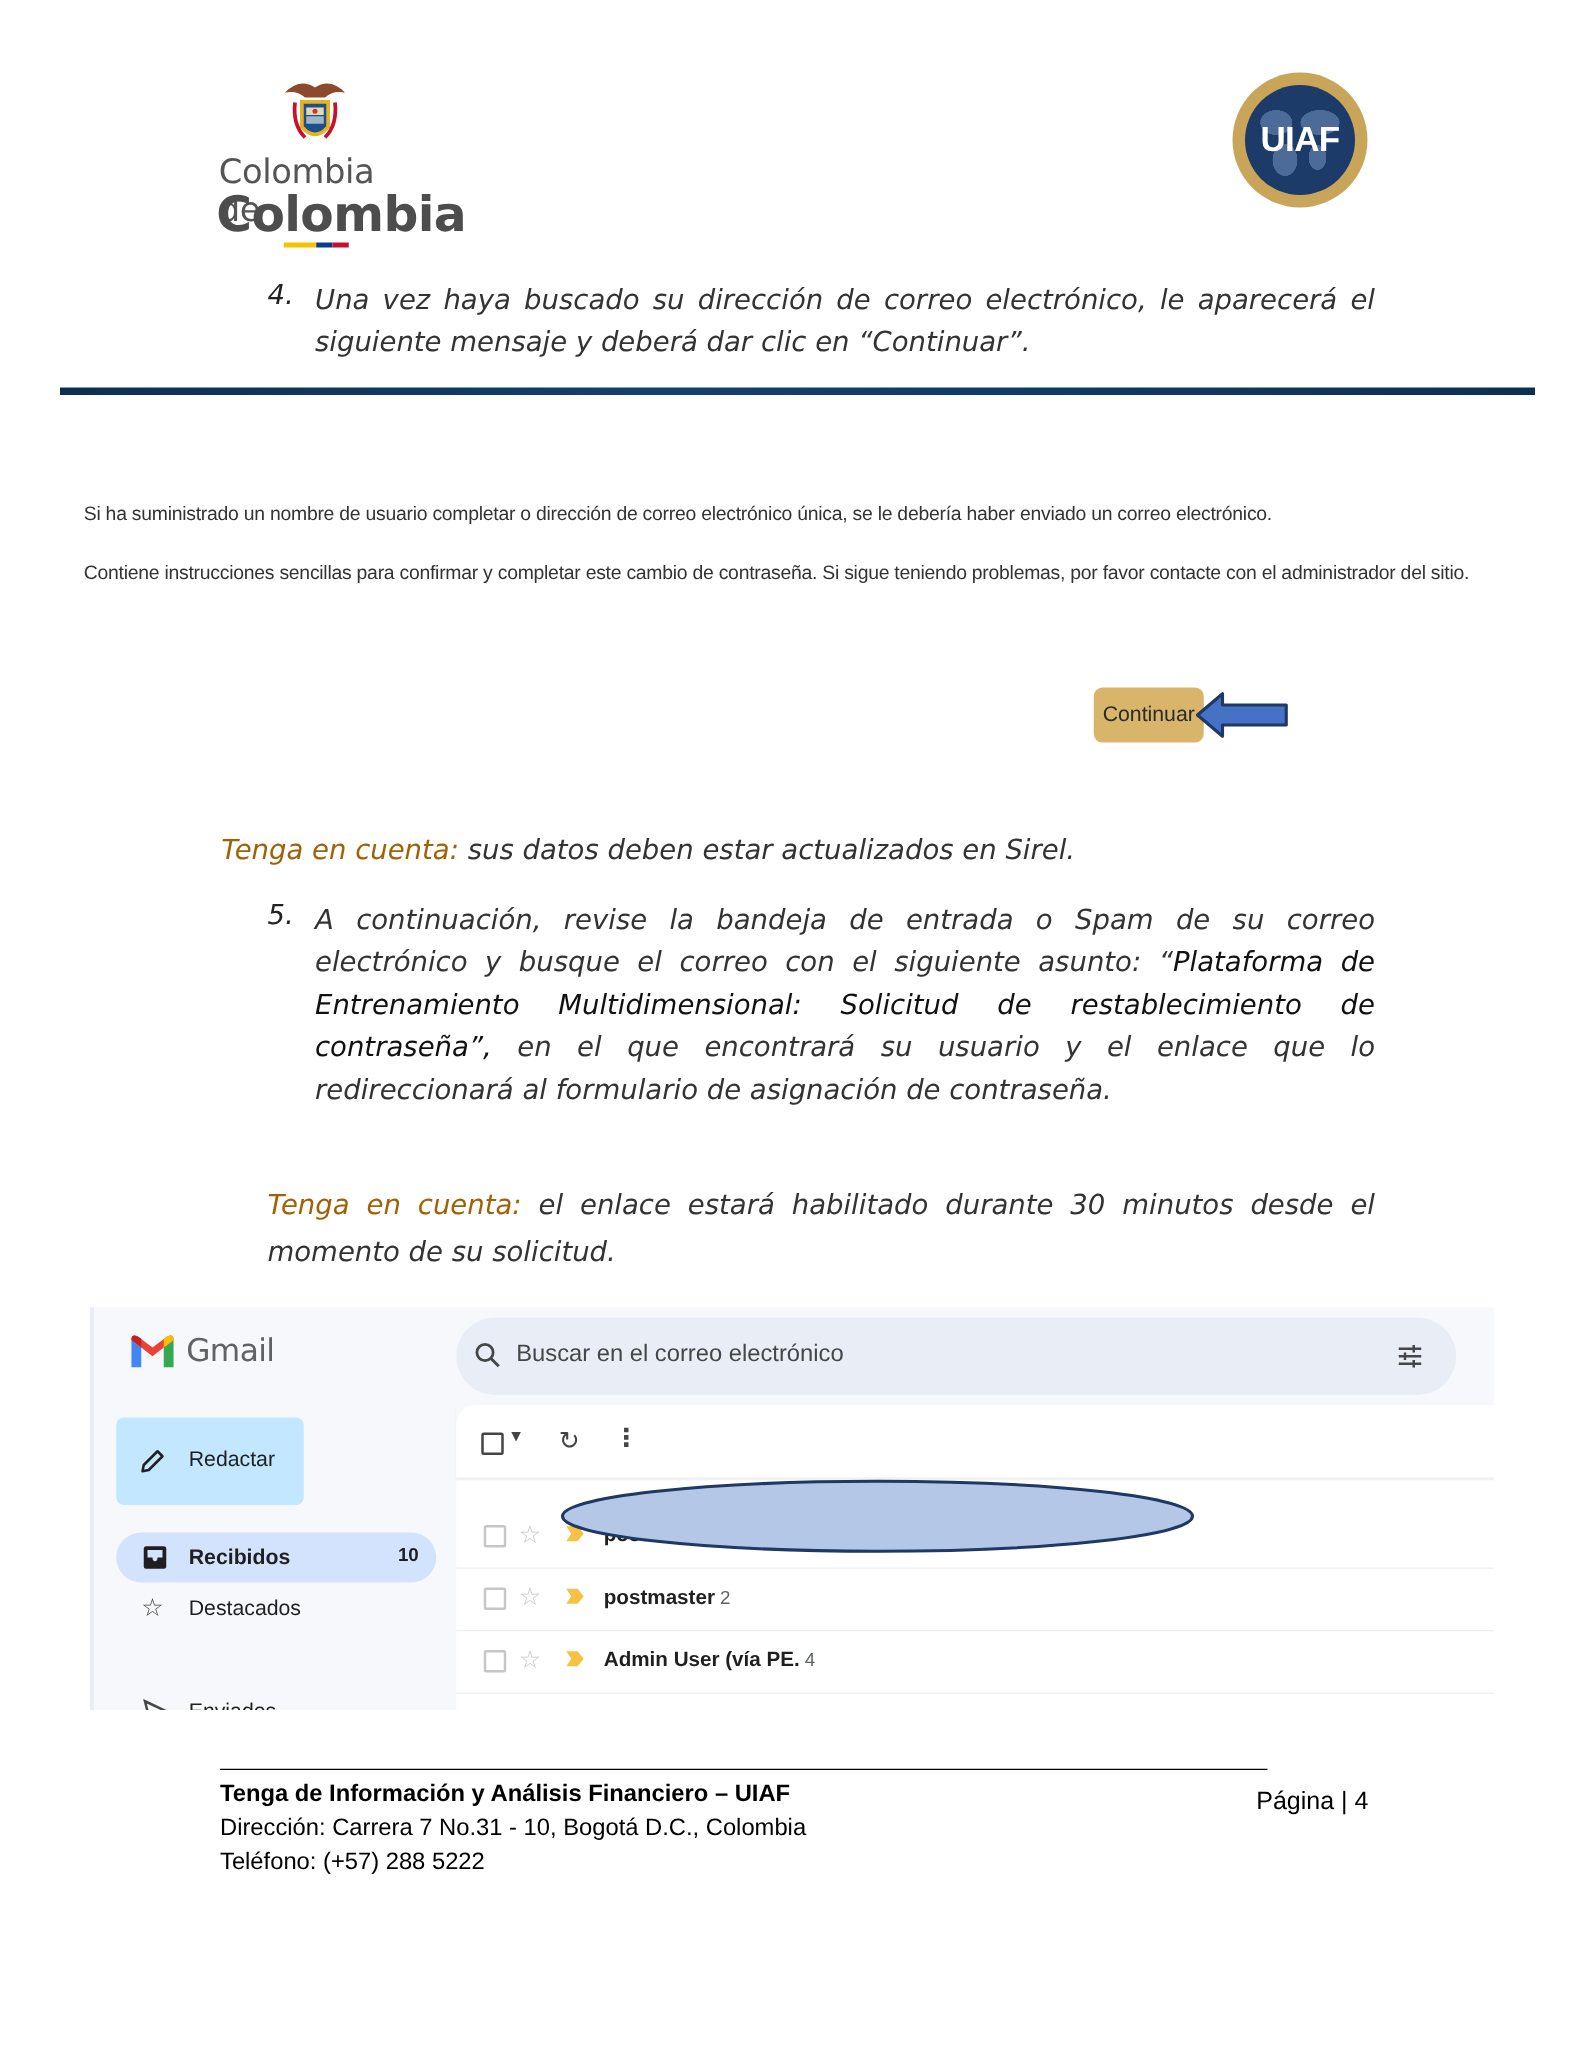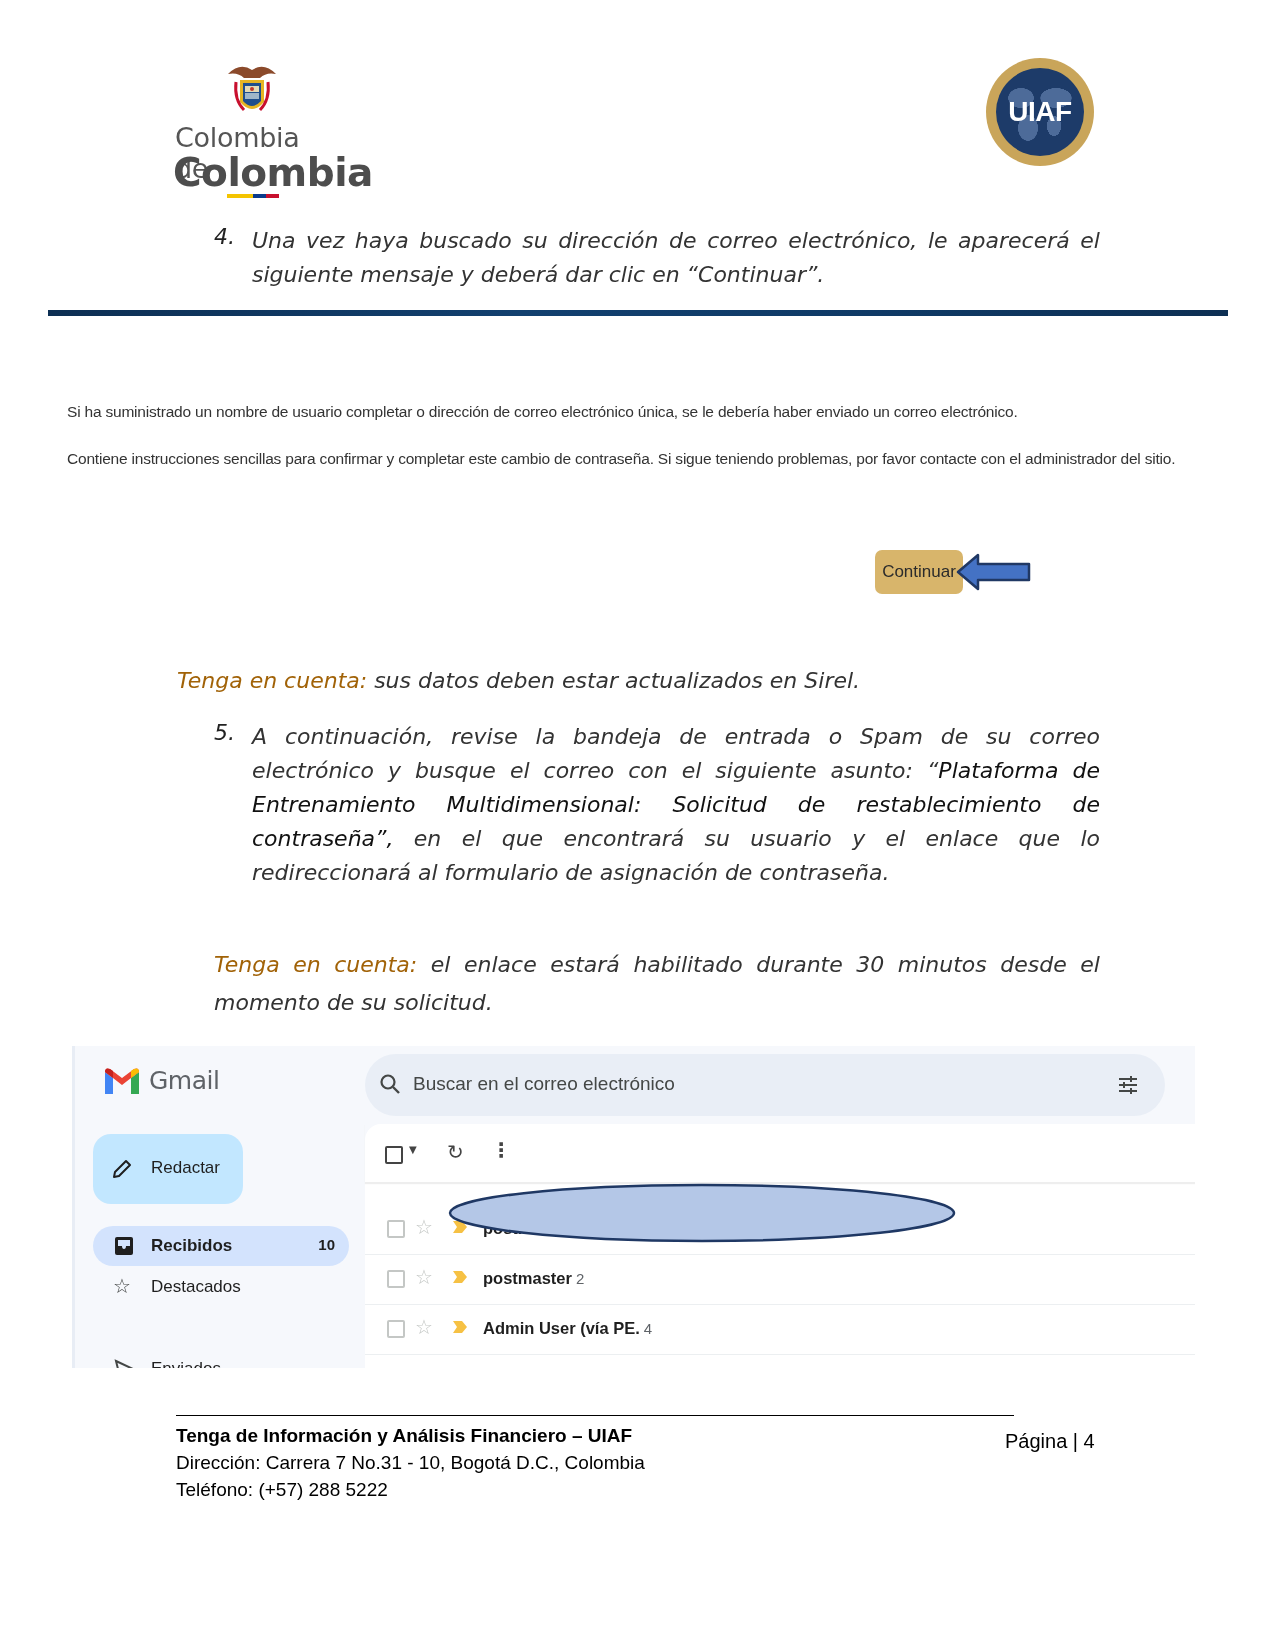--- a/index.html
+++ b/index.html
@@ -37,21 +37,21 @@
 
   .note { font-family:"DejaVu Sans", sans-serif; font-size:22px; font-style:italic; font-weight:300; color:#333; }
   .note b { font-weight:normal; color:#a16207; }
 
   
   .gmail { left:72px; top:1046px; width:1120px; height:322px; background:#f6f8fc; overflow:hidden; border-left:3px solid #e8edf5; }
   .gm-logo { position:absolute; left:30px; top:20px; display:flex; align-items:center; }
   .gm-logo-text { font-family:"DejaVu Sans", sans-serif; font-size:25px; color:#5f6368; margin-left:10px; letter-spacing:-0.5px; }
   .gm-search { position:absolute; left:290px; top:8px; width:800px; height:62px; background:#e9eef6; border-radius:31px; }
   .gm-search-text { position:absolute; left:48px; top:19px; font-family:"Liberation Sans", sans-serif; font-size:19px; color:#444746; }
-  .gm-compose { position:absolute; left:18px; top:88px; width:150px; height:70px; background:#c2e7ff; border-radius:18px; }
+  .gm-compose { position:absolute; left:18px; top:88px; width:150px; height:70px; background:#c2e7ff; border-radius:6px; }
   .gm-compose-label { position:absolute; left:58px; top:24px; font-family:"Liberation Sans", sans-serif; font-size:17px; color:#1f1f1f; }
   .gm-nav { position:absolute; left:18px; width:256px; height:40px; border-radius:20px; font-family:"Liberation Sans", sans-serif; font-size:17px; color:#1f1f1f; }
   .gm-nav.active { background:#d3e3fd; font-weight:bold; }
   .gm-nav .ico { position:absolute; left:20px; top:9px; width:22px; height:22px; }
   .gm-nav .lbl { position:absolute; left:58px; top:10px; }
   .gm-nav .cnt { position:absolute; right:14px; top:10px; font-size:15px; font-weight:bold; }
   .gm-list { position:absolute; left:290px; top:78px; width:840px; height:260px; background:#fff; border-radius:16px 0 0 0; }
   .gm-toolbar { position:absolute; left:0; top:0; width:840px; height:58px; border-bottom:1px solid #eee; box-shadow:0 1px 1px #eee; }
   .gm-row { position:absolute; left:0; width:840px; height:50px; border-bottom:1px solid #eceff1; font-family:"Liberation Sans", sans-serif; }
   .gm-row .cb { position:absolute; left:22px; top:16px; width:14px; height:14px; border:2px solid #c4c7c5; border-radius:2px; }

